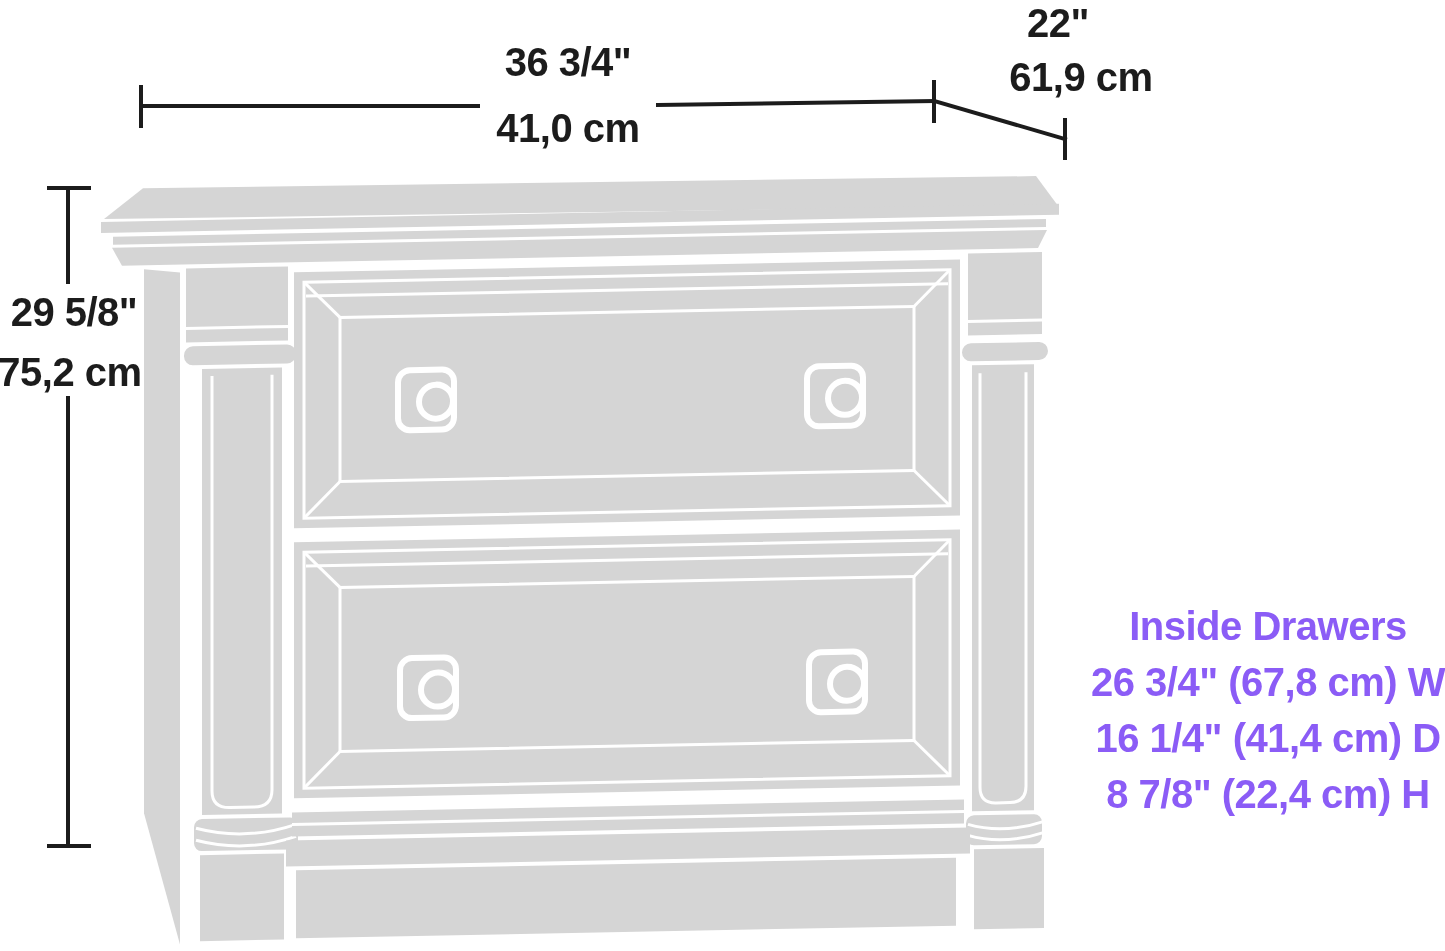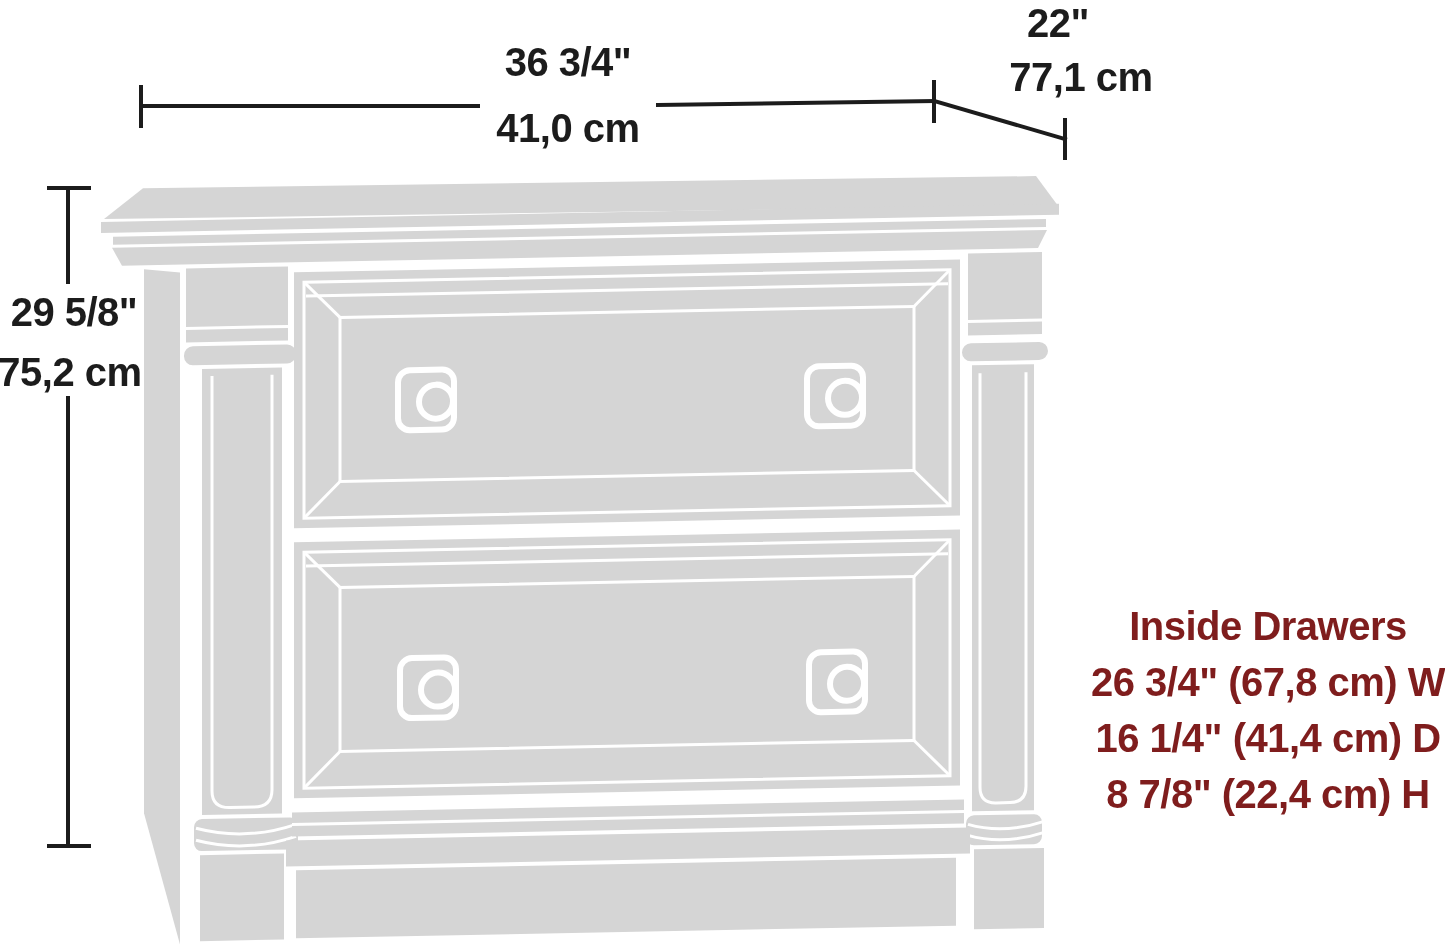--- a/index.html
+++ b/index.html
@@ -19,21 +19,21 @@
     line-height:1;
     color:#1c1c1c;
     letter-spacing:-0.5px;
     white-space:nowrap;
   }
   .inside-block{
     position:absolute;
     left:1268px;top:598px;
     transform:translateX(-50%);
     text-align:center;
-    color:#7f1d1d;
+    color:#8b5cf6;
     white-space:nowrap;
   }
   .inside-block .heading{
     font-weight:700;font-size:40px;line-height:56px;letter-spacing:-0.5px;
   }
   .inside-block .line{
     font-weight:700;font-size:40px;line-height:56px;letter-spacing:-0.5px;
   }
 </style>
 </head>
@@ -145,21 +145,21 @@
         <line x1="68" y1="398" x2="68" y2="844"></line>
         <line x1="49" y1="846" x2="89" y2="846"></line>
       </g>
     </g>
   </svg>
 
   <div class="dim-label" style="left:568px;top:42px;">36 3/4"</div>
   <div class="dim-label" style="left:568px;top:108px;">41,0 cm</div>
 
   <div class="dim-label" style="left:1058px;top:3px;">22"</div>
-  <div class="dim-label" style="left:1081px;top:57px;">77,1 cm</div>
+  <div class="dim-label" style="left:1081px;top:57px;">61,9 cm</div>
 
   <div class="dim-label" style="left:74px;top:292px;">29 5/8"</div>
   <div class="dim-label" style="left:70px;top:352px;">75,2 cm</div>
 
   <div class="inside-block">
     <div class="heading">Inside Drawers</div>
     <div class="line">26 3/4" (67,8 cm) W</div>
     <div class="line">16 1/4" (41,4 cm) D</div>
     <div class="line">8 7/8" (22,4 cm) H</div>
   </div>

